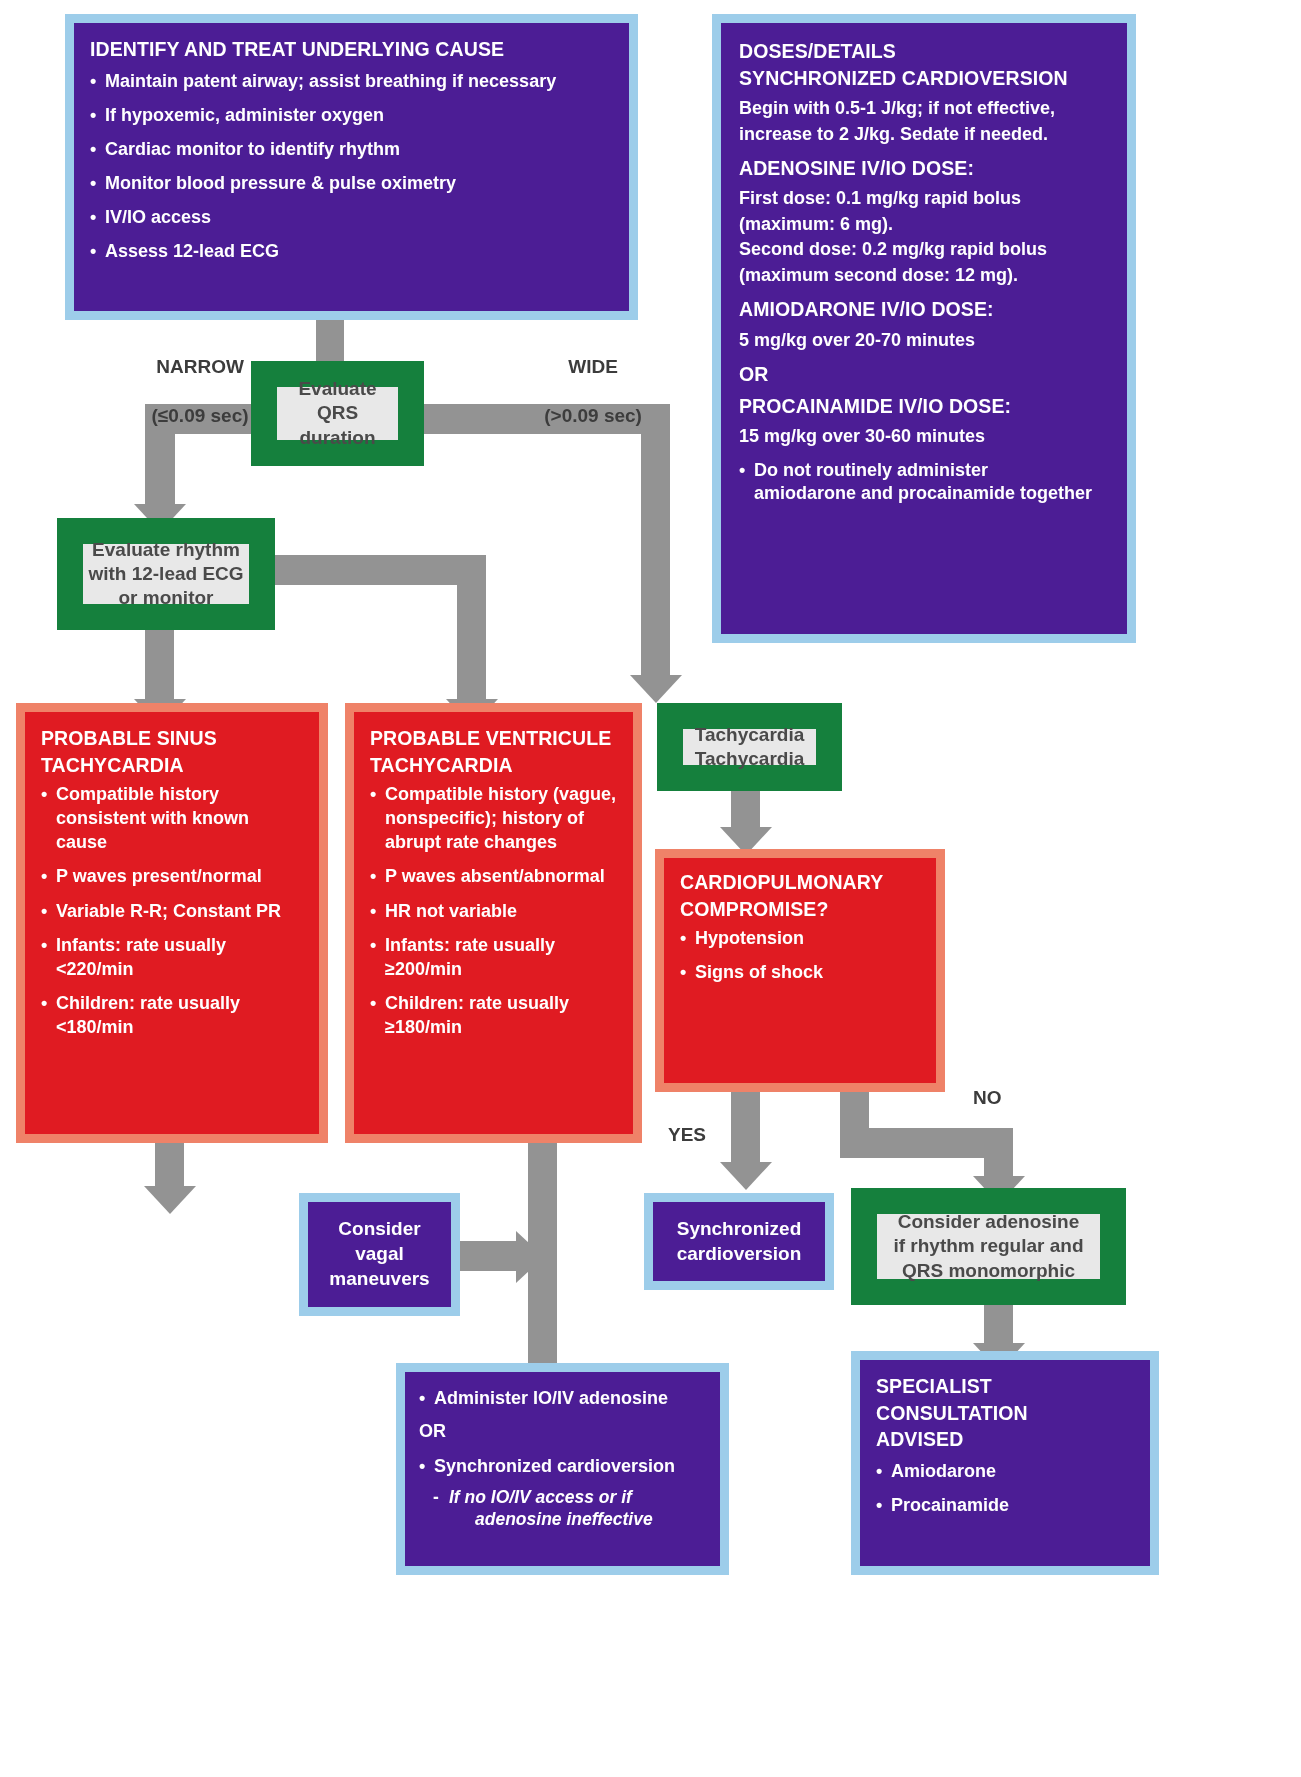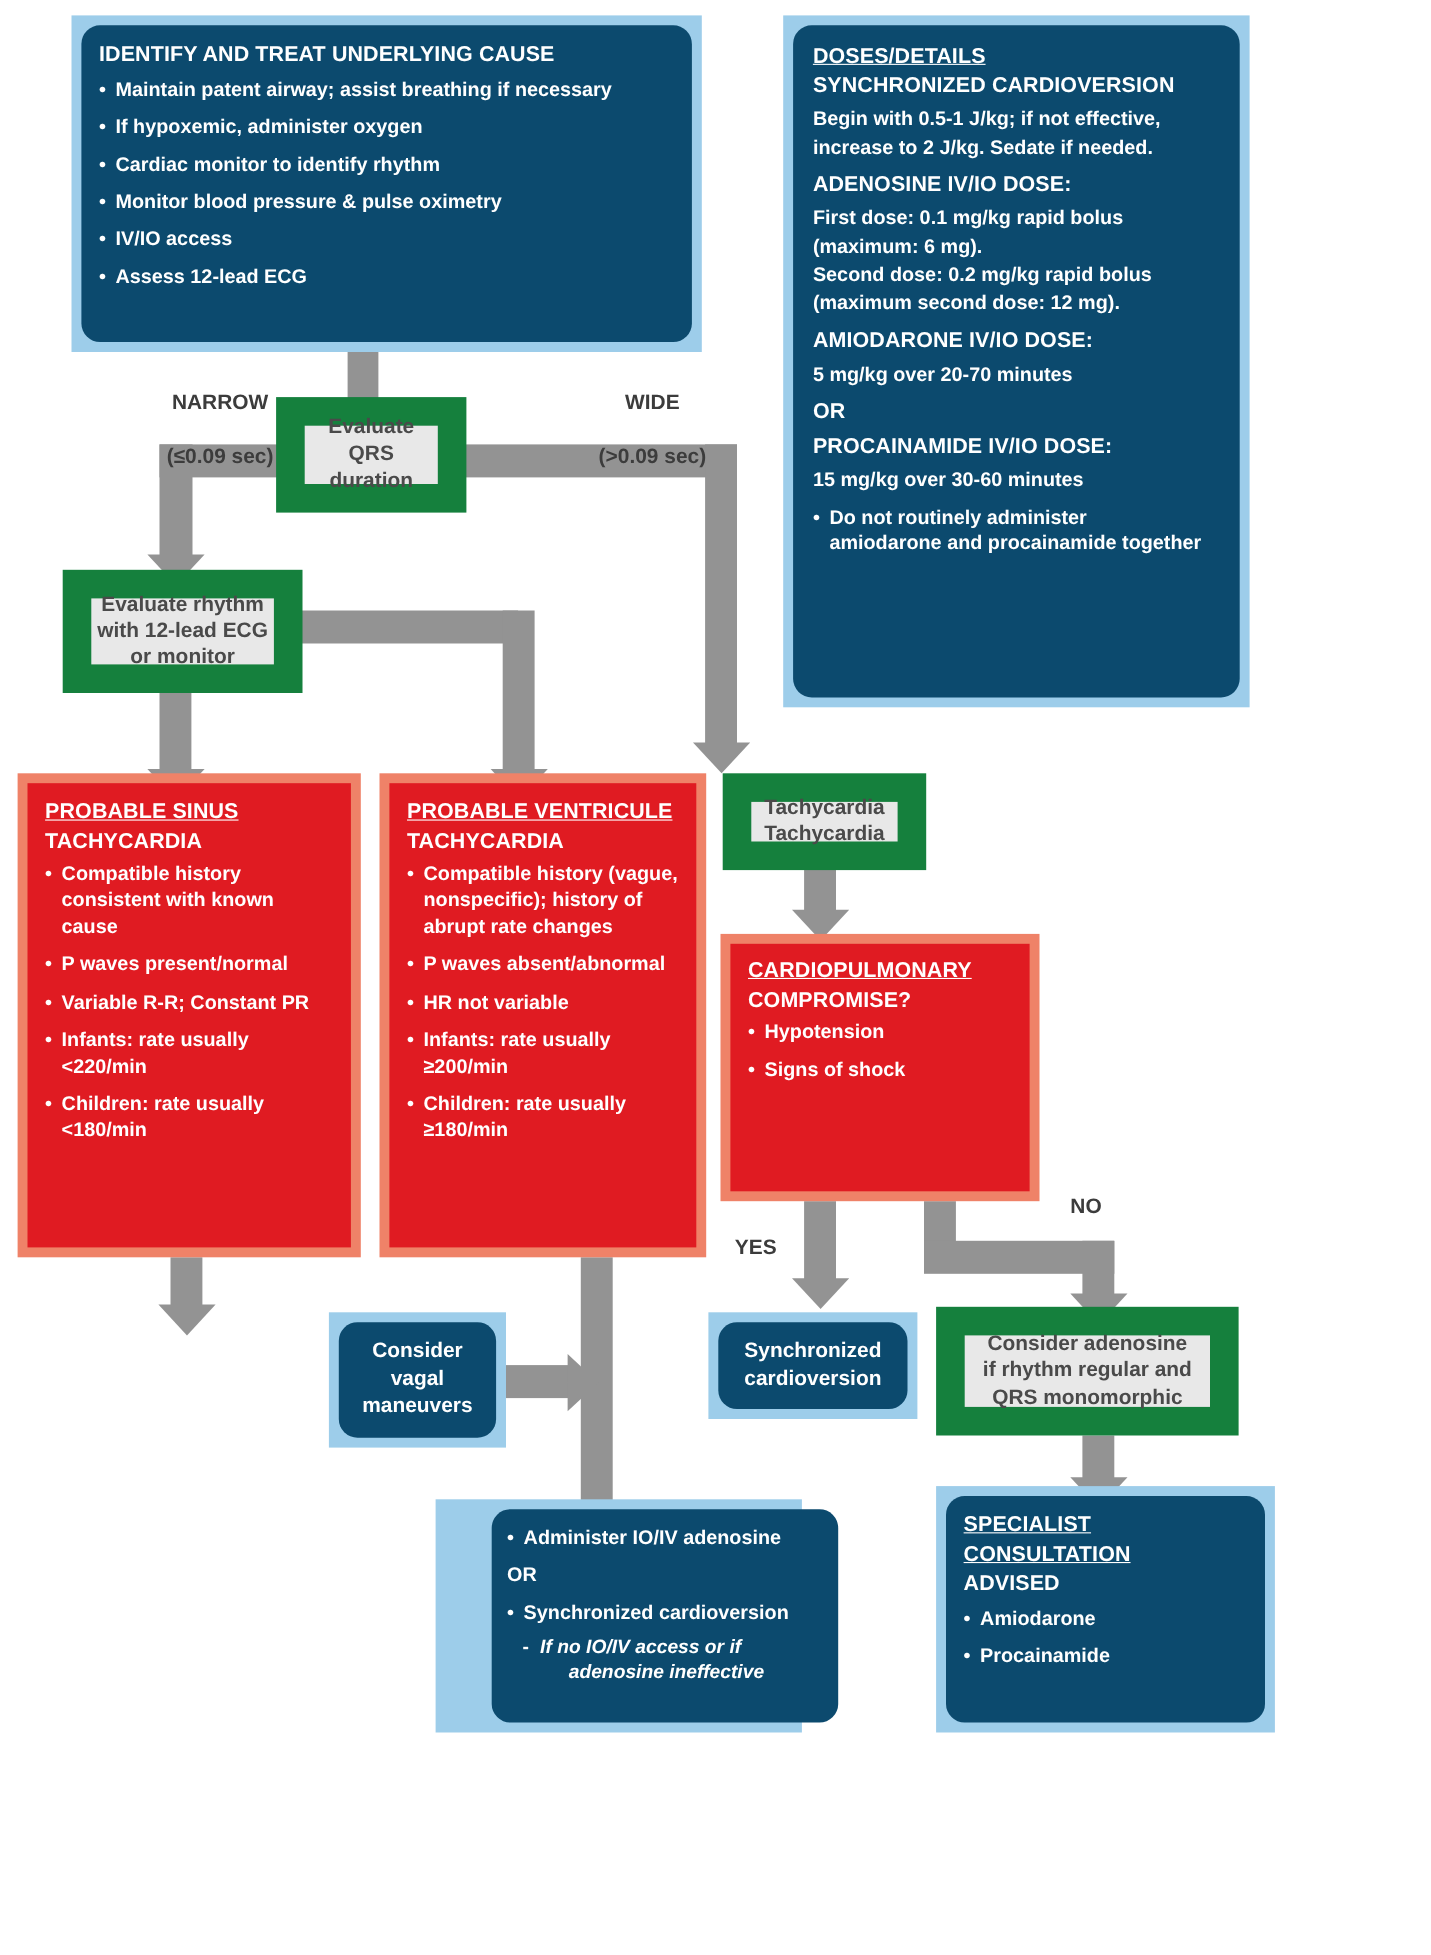--- a/index.html
+++ b/index.html
@@ -29,24 +29,23 @@
   }
 
   
   .bluebox{
     position:absolute;box-sizing:border-box;
     background:#9dcdea;           
     padding:9px;
   }
   .bluebox > .inner{
     width:100%;height:100%;box-sizing:border-box;
-    background:#0c4a6e;           
+    background:#4c1d95;           
     color:#ffffff;
     padding:14px 16px 12px 16px;
-    border-radius:17px;
   }
   .bluebox.small > .inner{padding:10px 10px;}
 
   
   .redbox{
     position:absolute;box-sizing:border-box;
     background:#ef8268;           
     padding:9px;
   }
   .redbox > .inner{
@@ -67,21 +66,21 @@
     background:#e8e8e8;
     color:#4a4a4a;
     display:flex;align-items:center;justify-content:center;
     text-align:center;
     font-weight:bold;
     line-height:1.28;
   }
 
   
   .hdr{font-weight:bold;font-size:19.5px;line-height:1.26;letter-spacing:0.1px;margin:0 0 7px 0;}
-  .hdr.tight{margin-bottom:2px;text-decoration:underline;}
+  .hdr.tight{margin-bottom:2px;}
   .bodyline{font-weight:bold;font-size:18px;line-height:1.3;margin:0 0 10px 0;}
   .bodyline.nogap{margin-bottom:2px;}
   ul.bl{list-style:none;margin:0;padding:0;}
   ul.bl > li{
     font-weight:bold;font-size:18px;line-height:1.34;
     position:relative;padding-left:15px;margin:0 0 10px 0;
   }
   ul.bl > li:before{
     content:"\2022";position:absolute;left:0;top:0;
   }
@@ -293,21 +292,21 @@
     <div class="inner" style="font-size:19px;">
       <div>
         <span>Consider adenosine</span><br>
         <span>if rhythm regular and</span><br>
         <span>QRS monomorphic</span>
       </div>
     </div>
   </div>
 
   <div class="bluebox" style="left:396px;top:1363px;width:333px;height:212px;">
-    <div class="inner" style="padding:14px 12px 10px 14px;margin-left:42px;">
+    <div class="inner" style="padding:14px 12px 10px 14px;">
       <ul class="bl">
         <li>Administer IO/IV adenosine</li>
       </ul>
       <div class="bodyline" style="margin-bottom:10px;">OR</div>
       <ul class="bl">
         <li class="last">Synchronized cardioversion</li>
       </ul>
       <div class="sub-ital">
         <span>If no IO/IV access or if</span><br>
         <span style="padding-left:26px;display:inline-block;">adenosine ineffective</span>

